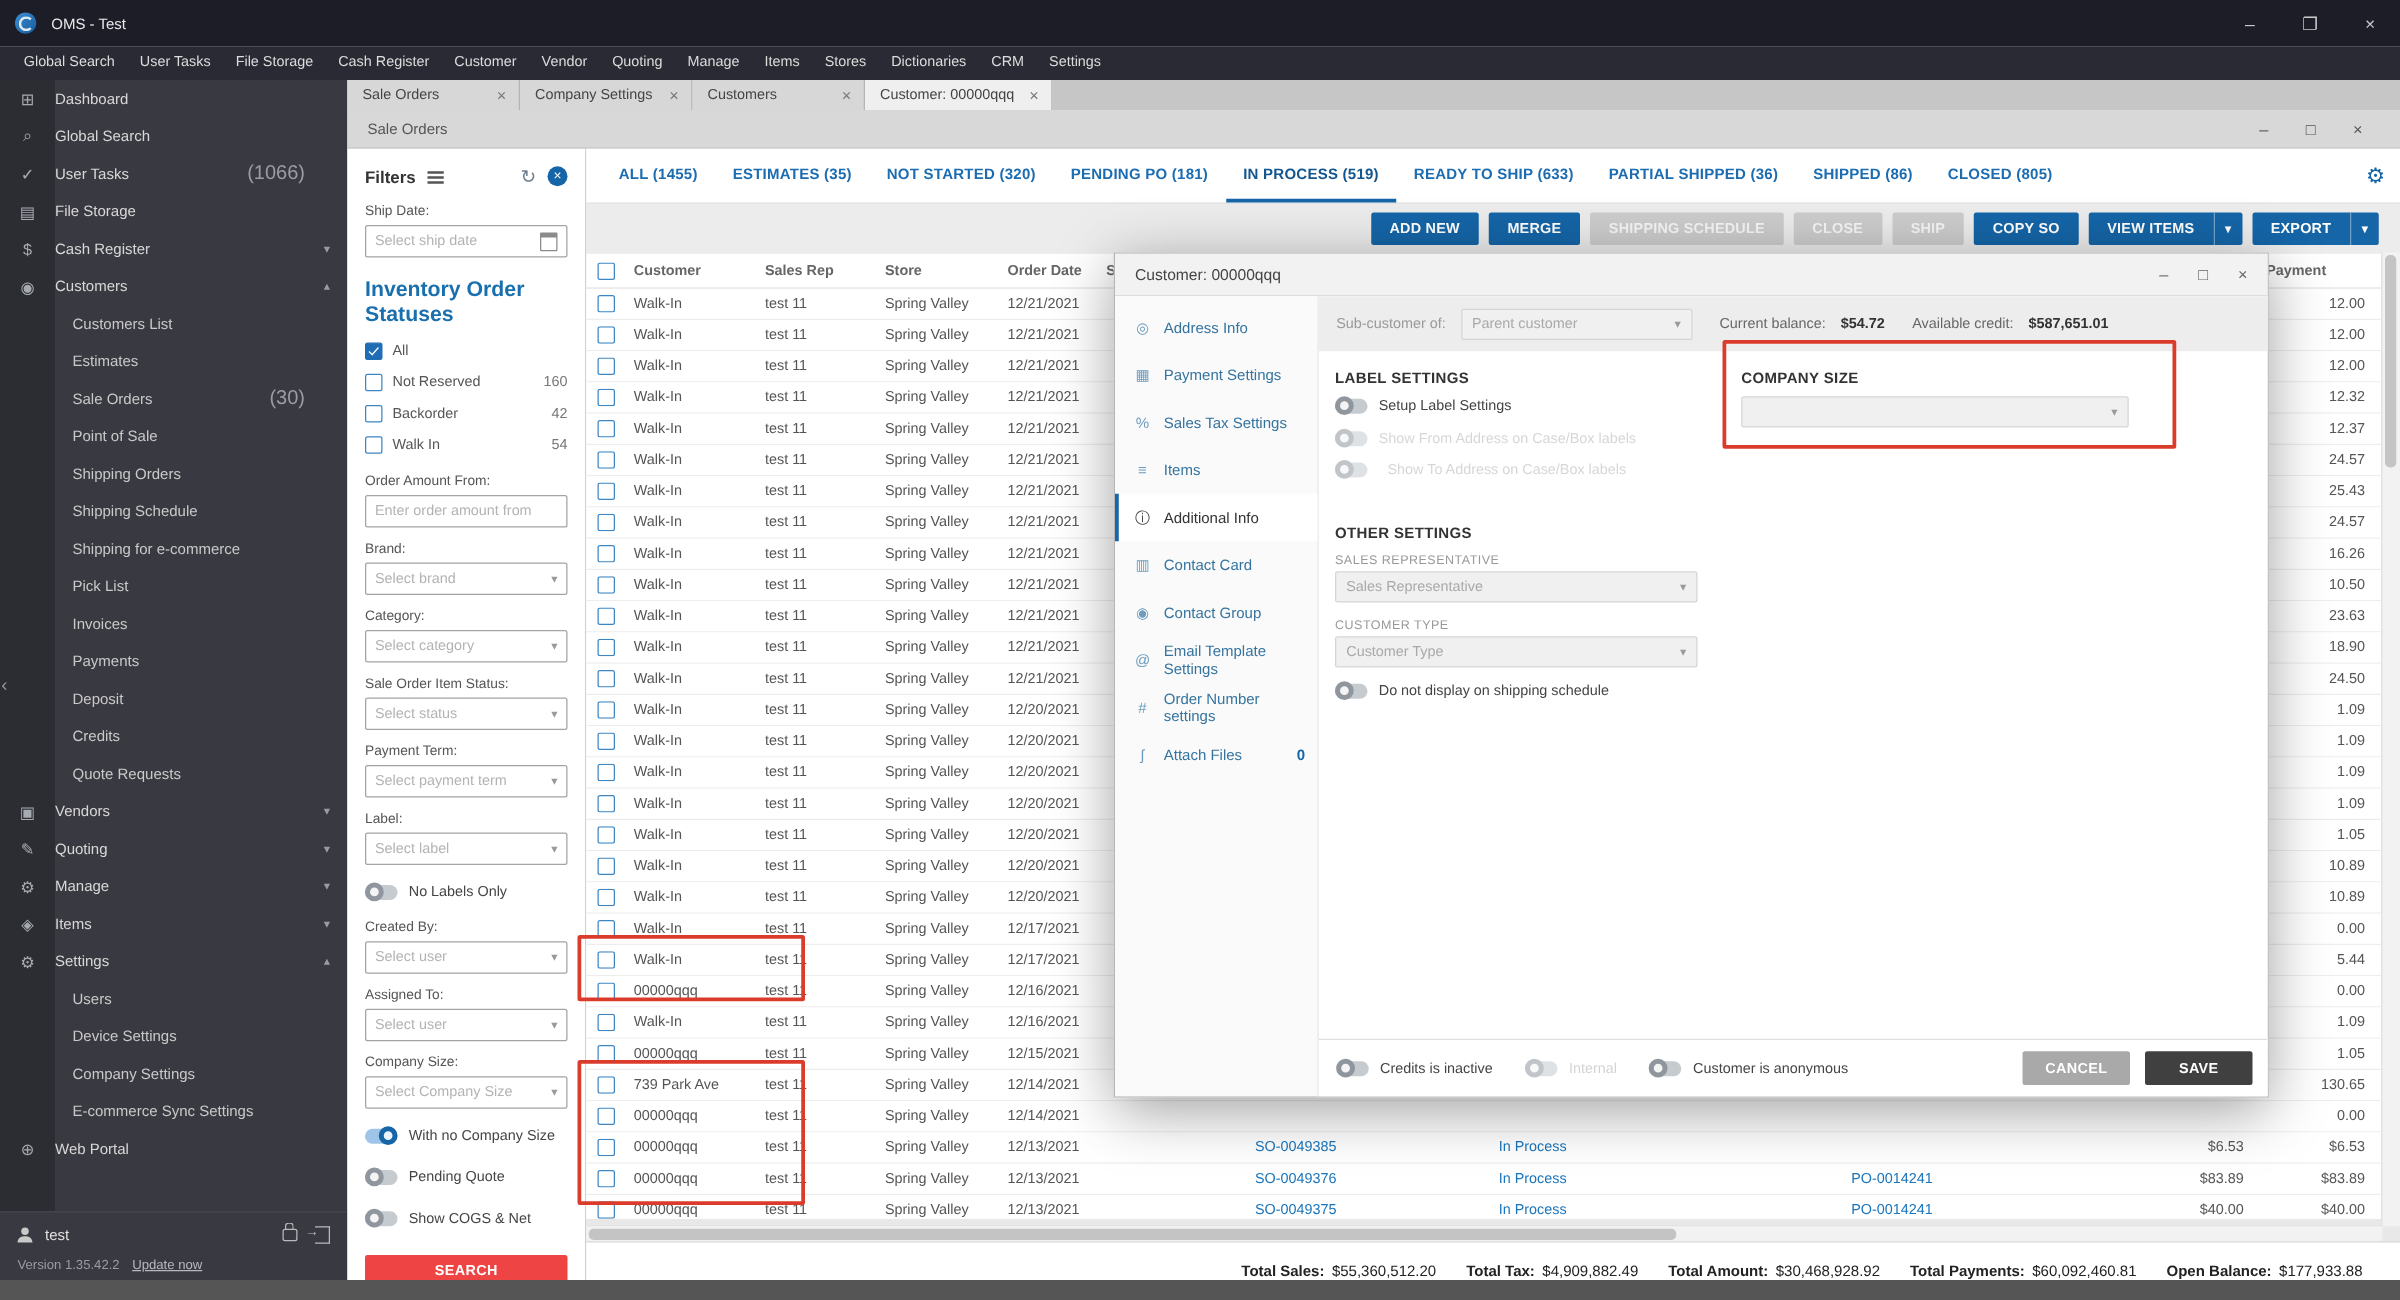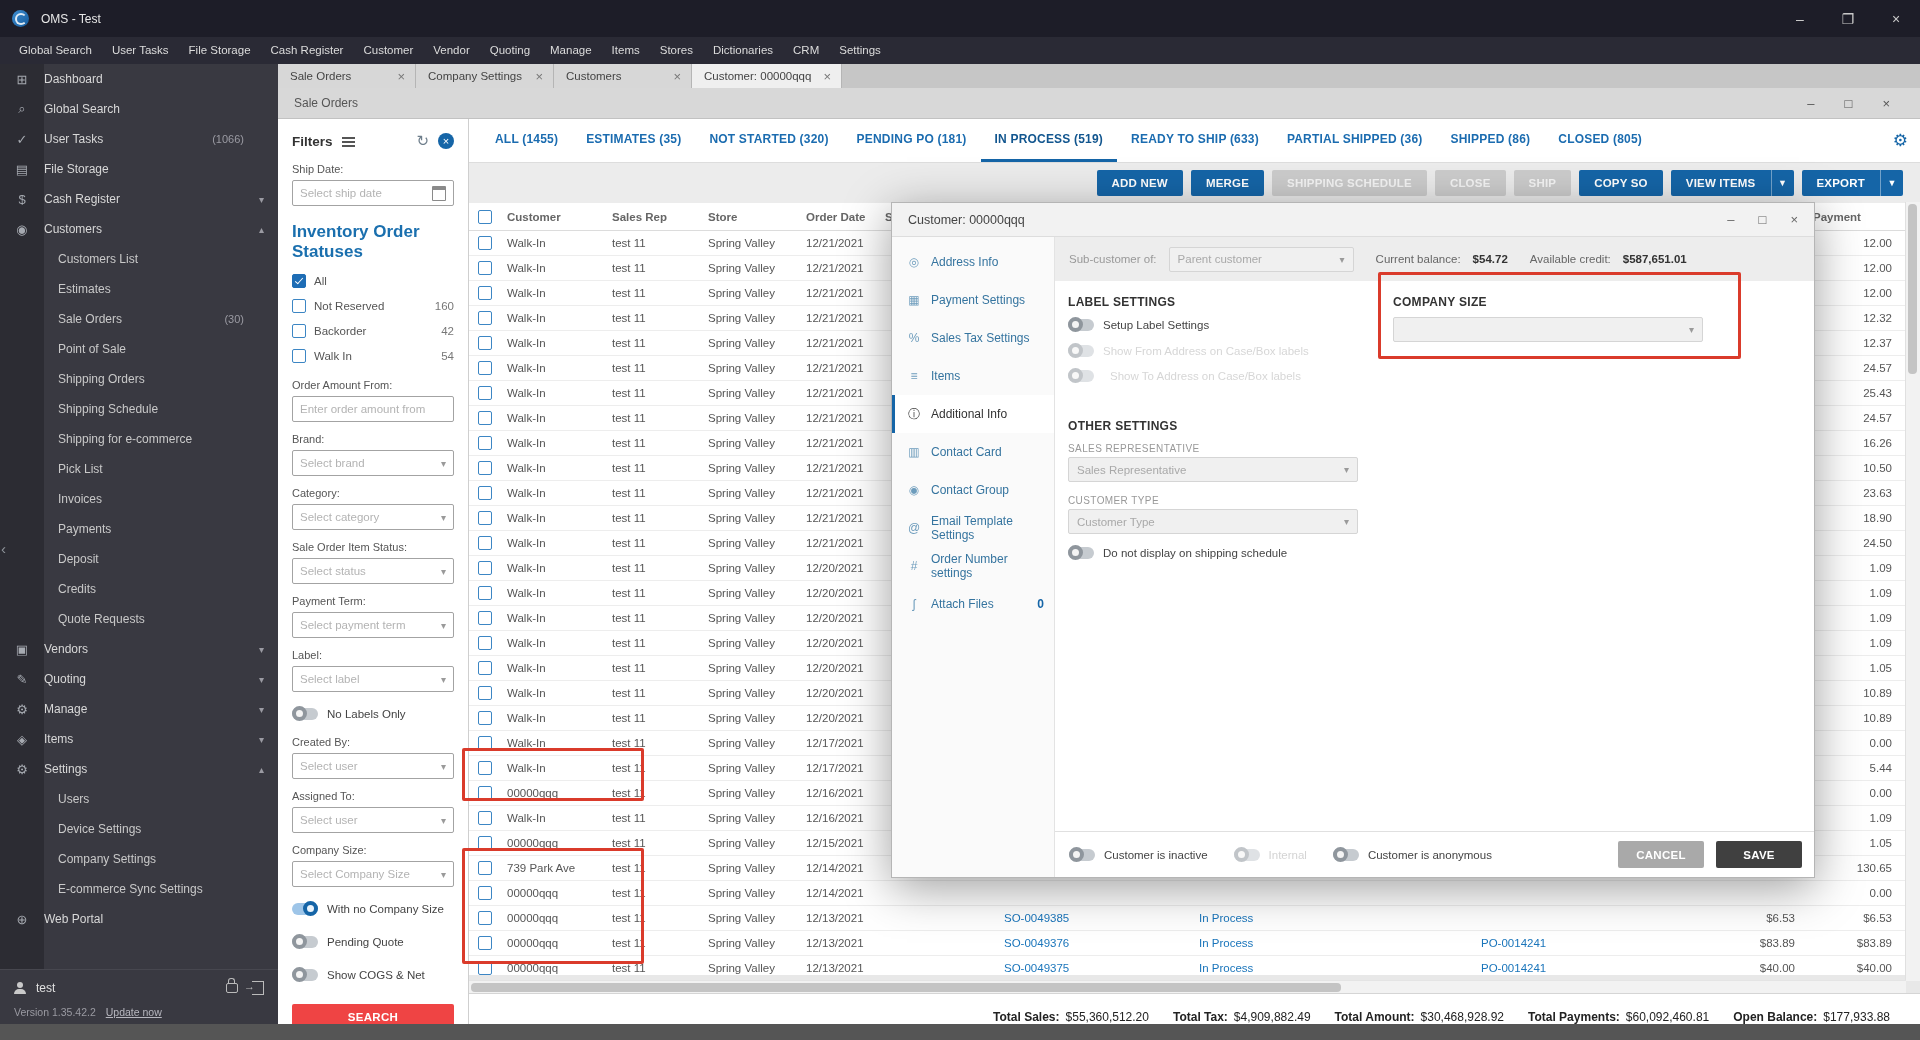--- a/index.html
+++ b/index.html
@@ -14,21 +14,21 @@
   .win-ctrls .wc{width:48px;display:flex;align-items:center;justify-content:center;color:#c9c9c9;font-size:14px;}
   
   .menubar{position:absolute;left:0;top:37px;width:1920px;height:27px;background:#2a2a35;display:flex;align-items:center;padding-left:10px;box-sizing:border-box;gap:2px;}
   .menu-item{color:#dcdcdc;font-size:11.5px;padding:0 9px;line-height:27px;}
   
   .sidebar{position:absolute;left:0;top:64px;width:278px;height:976px;background:linear-gradient(to right,#2c2c33 0,#2c2c33 44px,#393941 44px);overflow:hidden;}
   .s-item{height:30px;display:flex;align-items:center;color:#d8d8d8;font-size:12px;padding-right:14px;}
   .s-icon{width:44px;text-align:center;color:#a6aab1;font-size:13px;flex:none;}
   .s-item.sub .s-icon{width:58px;}
   .s-item.sub{color:#c9c9c9;}
-  .s-badge{margin-left:auto;color:#9b9ba3;font-size:11px;}
+  .s-badge{margin-left:auto;color:#9b9ba3;font-size:16px;}
   .s-chev{width:14px;text-align:right;color:#9b9ba3;font-size:10px;margin-left:6px;}
   .s-footer{position:absolute;left:0;right:0;bottom:0;height:70px;border-top:1px solid #47474f;background:#393941;}
   .s-user-row{display:flex;align-items:center;height:36px;padding:0 14px;gap:10px;color:#e0e0e0;font-size:12px;}
   .user-icon{width:12px;height:12px;position:relative;flex:none;}
   .user-icon::before{content:'';position:absolute;top:0;left:3px;width:6px;height:6px;border-radius:50%;background:#c9c9c9;}
   .user-icon::after{content:'';position:absolute;bottom:0;left:0;width:12px;height:5px;border-radius:6px 6px 0 0;background:#c9c9c9;}
   .s-user-icons{margin-left:auto;display:flex;align-items:center;gap:14px;}
   .lock-icon{width:10px;height:8px;border:1.5px solid #bbb;border-radius:2px;position:relative;display:inline-block;}
   .lock-icon::before{content:'';position:absolute;top:-6px;left:1px;width:5px;height:5px;border:1.5px solid #bbb;border-bottom:none;border-radius:3px 3px 0 0;}
   .logout-icon{width:11px;height:12px;border:1.5px solid #bbb;border-left:none;position:relative;display:inline-block;}
@@ -1299,21 +1299,21 @@
             <span class="caret">▾</span>
         </div>
         <div class="m-toggle" style="left:13px;top:310px;">
           <span class="tgl"></span>
           <span>Do not display on shipping schedule</span>
         </div>
 
         <div class="m-footer">
           <span class="m-ftoggle">
             <span class="tgl"></span>
-            <span>Customer is inactive</span>
+            <span>Credits is inactive</span>
           </span>
           <span class="m-ftoggle tgl-disabled">
             <span class="tgl"></span>
             <span>Internal</span>
           </span>
           <span class="m-ftoggle">
             <span class="tgl"></span>
             <span>Customer is anonymous</span>
           </span>
           <span class="m-btns">

